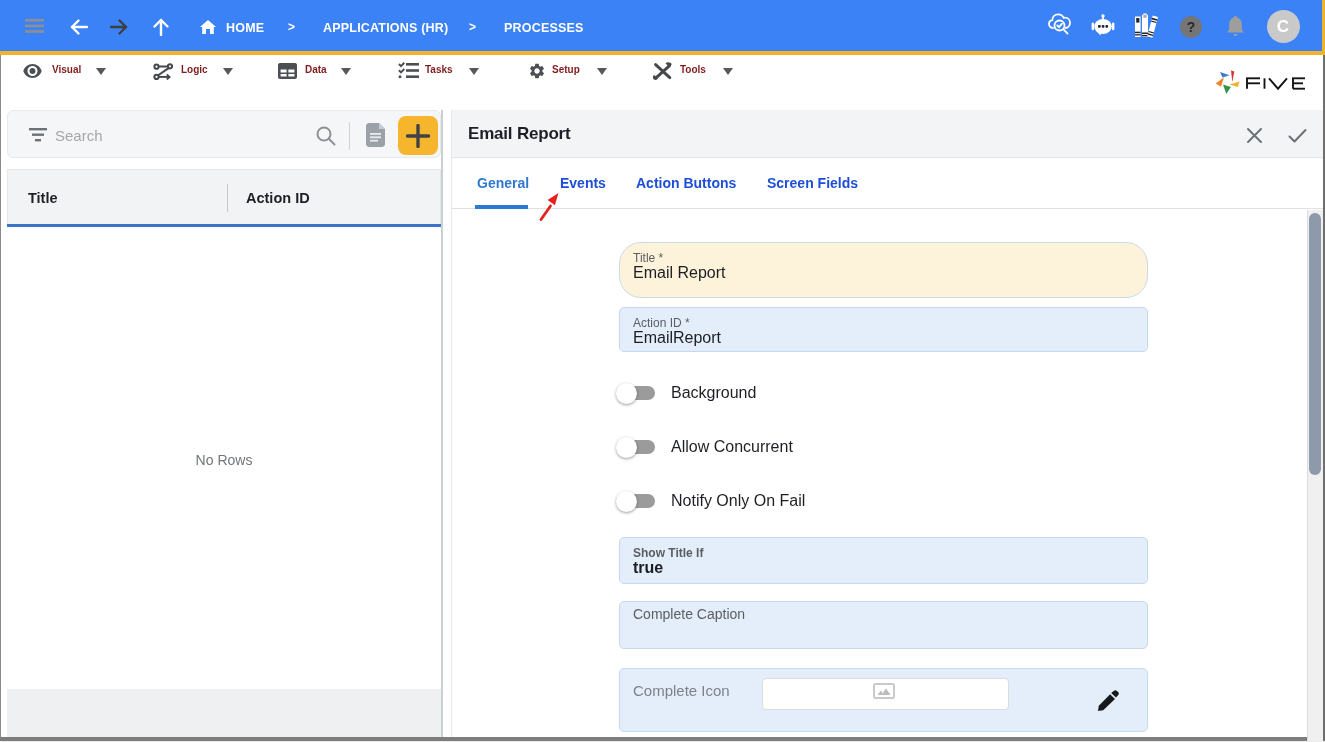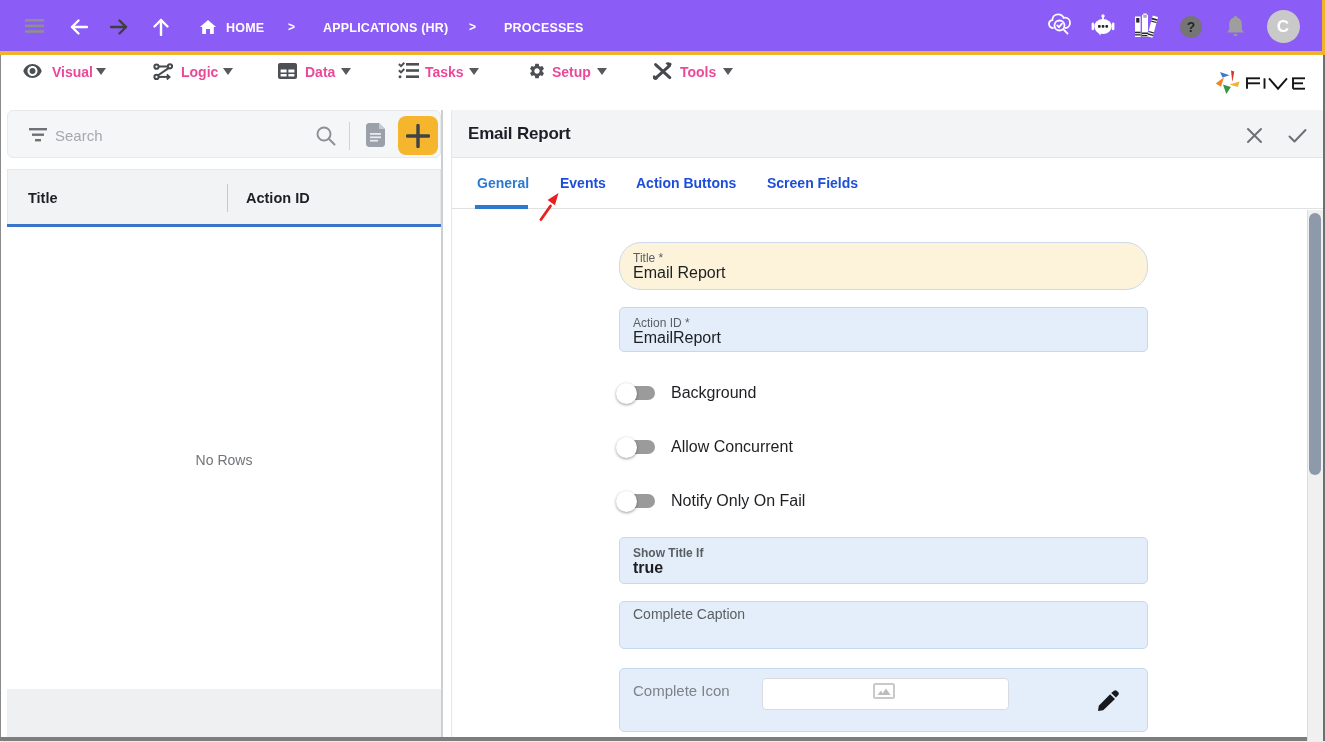--- a/index.html
+++ b/index.html
@@ -1,27 +1,27 @@
 <!DOCTYPE html>
 <html><head>
 <meta charset="utf-8">
 <style>
 * { margin:0; padding:0; box-sizing:border-box; }
 html,body { width:1325px; height:742px; overflow:hidden; background:#fff;
   font-family:"Liberation Sans", sans-serif; }
 .abs { position:absolute; }
 
-#topbar { position:absolute; left:0; top:0; width:1325px; height:51px; background:#8b5cf6; }
+#topbar { position:absolute; left:0; top:0; width:1325px; height:51px; background:#3b82f6; }
 #gold { position:absolute; left:0; top:51px; width:1325px; height:4px; background:#f2b32c; }
 #goldright { position:absolute; right:0; top:0; width:3px; height:55px; background:#f2b32c; }
 .crumb { position:absolute; top:20.5px; color:#fff; font-size:12.5px; font-weight:bold; letter-spacing:0.2px; }
 .chev { position:absolute; top:20px; color:#fff; font-size:12px; font-weight:bold; }
 
 #menubar { position:absolute; left:1px; top:55px; width:1324px; height:55px; background:#fff; }
-.mlabel { font-size:14px; font-weight:bold; color:#ec4899; }
+.mlabel { font-size:10px; font-weight:bold; color:#7f1d1d; }
 .caret { display:inline-block; width:0; height:0; border-left:5.5px solid transparent; border-right:5.5px solid transparent; border-top:7px solid #55585c; }
 
 #searchbox { position:absolute; left:7px; top:110px; width:434px; height:48px; background:#f5f6f7; border:1px solid #e7e9eb; border-radius:6px; }
 #searchtxt { position:absolute; left:47px; top:16px; font-size:15px; color:#a4a8ac; }
 #vdiv1 { position:absolute; left:341px; top:11px; width:1px; height:28px; background:#cfd3d6; }
 #plusbtn { position:absolute; left:390px; top:5px; width:40px; height:39px; background:#f5b62d; border-radius:8px; }
 #grid { position:absolute; left:7px; top:169px; width:434px; height:570px; background:#fff; }
 #gridhead { position:absolute; left:0; top:0; width:434px; height:55px; background:#f2f3f5; border:1px solid #e5e7e9; border-bottom:none;padding-left:11px; }
 #gridblue { position:absolute; left:0; top:55px; width:434px; height:3px; background:#3b74c9; }
 .gh { position:absolute; top:20px; font-size:14.5px; font-weight:bold; color:#1d2025; }
@@ -302,21 +302,21 @@
   </div>
   <div id="tabs">
     <div class="tab" id="tabGeneral" style="left:25px;">General</div>
     <div class="tab" style="left:108px;">Events</div>
     <div class="tab" style="left:184px;">Action Buttons</div>
     <div class="tab" style="left:315px;">Screen Fields</div>
     <div class="tab" style="left:438px;margin-top:48px;">References</div>
     <div id="tabline"></div>
   </div>
   <div id="content">
-    <div class="fld cream" style="top:32px; height:48px;border-radius:22px;">
+    <div class="fld cream" style="top:32px; height:56px;border-radius:22px;">
       <div class="fldlabel">Title *</div>
       <div class="fldval">Email Report</div>
     </div>
     <div class="fld blue" style="top:97px; height:45px;">
       <div class="fldlabel">Action ID *</div>
       <div class="fldval">EmailReport</div>
     </div>
     <div class="togglerow" style="top:171px;">
       <div class="track"></div>
         <div class="thumb"></div>

